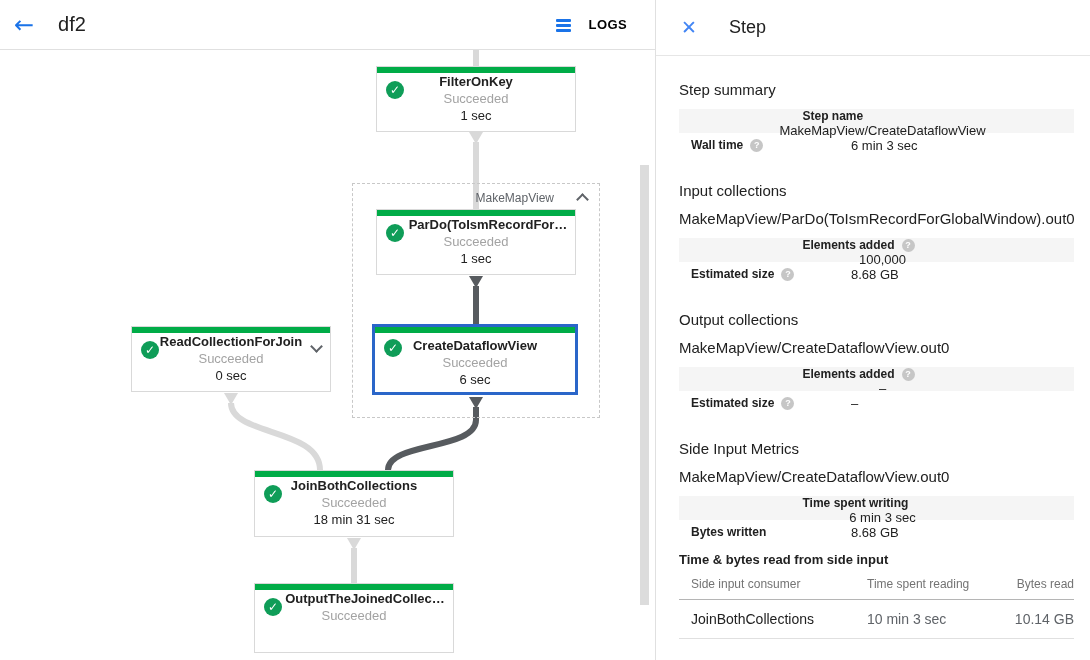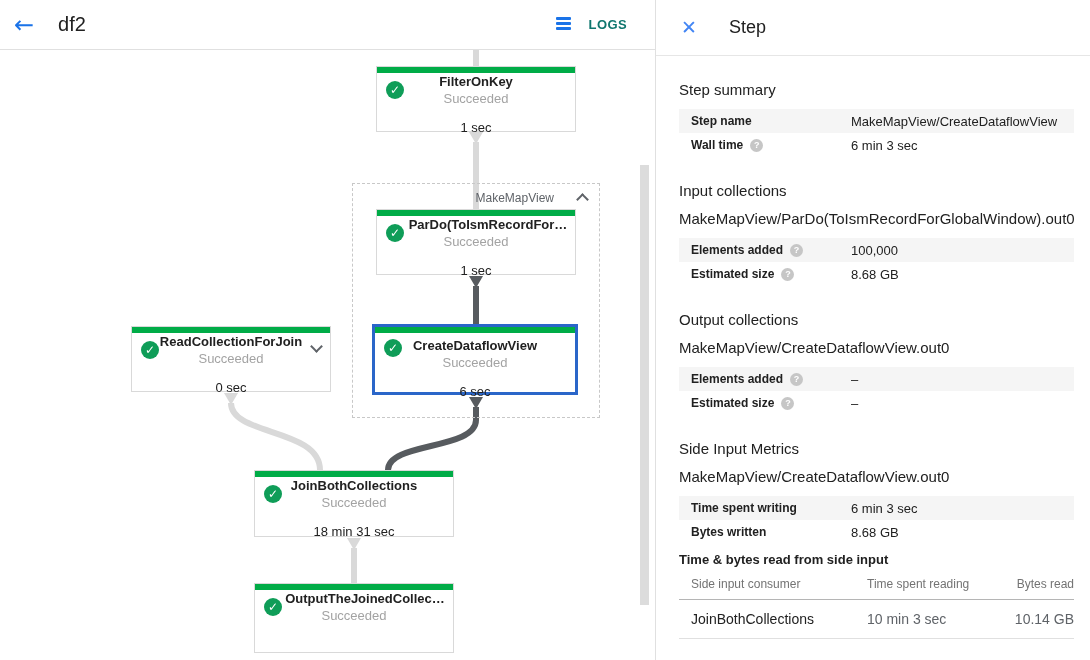--- a/index.html
+++ b/index.html
@@ -9,22 +9,22 @@
     font-family:"Liberation Sans","DejaVu Sans",sans-serif;
     -webkit-font-smoothing:antialiased;
   }
   
   .app-header{position:absolute;left:0;top:0;width:655px;height:50px;
     border-bottom:1px solid #e0e0e0;box-sizing:border-box;
     display:flex;align-items:center;background:#fff;z-index:5;}
   .back-btn{margin-left:14px;color:#1a73e8;font-size:24px;line-height:24px;cursor:pointer;
     font-family:"DejaVu Sans",sans-serif;}
   .job-title{margin-left:24px;font-size:20px;color:#212121;}
-  .logs-btn{margin-left:auto;margin-right:28px;display:flex;align-items:flex-start;gap:18px;
-    color:#0f766e;font-weight:bold;font-size:13px;letter-spacing:.4px;cursor:pointer;}
+  .logs-btn{margin-left:auto;margin-right:28px;display:flex;align-items:flex-end;gap:18px;
+    color:#000000;font-weight:bold;font-size:13px;letter-spacing:.4px;cursor:pointer;}
   .logs-icon{display:inline-flex;flex-direction:column;gap:2px;}
   .logs-icon i{display:block;width:15px;height:3px;background:#1a73e8;border-radius:1px;}
 
   
   .canvas{position:absolute;left:0;top:50px;width:655px;height:610px;overflow:hidden;background:#fff;}
   .edges{position:absolute;left:0;top:0;}
   .group-box{position:absolute;left:352px;top:133px;width:248px;height:235px;
     border:1px dashed #c8c8c8;box-sizing:border-box;background:transparent;}
   .group-label{position:absolute;top:7px;right:12px;display:flex;align-items:center;gap:24px;
     color:#5f6368;font-size:12px;cursor:pointer;}
@@ -32,36 +32,36 @@
   .chev.up{transform:rotate(-135deg);margin-top:3px;}
   .chev.down{transform:rotate(45deg);margin-top:-2px;}
   .node{position:absolute;width:200px;background:#fff;border:1px solid #d9d9d9;
     box-sizing:border-box;text-align:center;cursor:pointer;}
   .node .bar{height:6px;background:#00ac47;}
   .node .check{position:absolute;left:9px;top:14px;width:18px;height:18px;border-radius:50%;
     background:#0f9d58;color:#fff;font-size:12px;line-height:18px;font-weight:bold;text-align:center;}
   .node .ntitle{font-size:13px;font-weight:bold;color:#212121;line-height:17px;
     white-space:nowrap;overflow:hidden;}
   .node .nstatus{font-size:13px;color:#a3a3a3;line-height:17px;}
-  .node .ntime{font-size:13px;color:#212121;line-height:17px;margin-top:12px;}
+  .node .ntime{font-size:13px;color:#212121;line-height:17px;}
   .node.selected{border:3px solid #2a66c9;width:206px;}
   .node .node-chev{position:absolute;right:9px;top:17px;}
   .scroll-thumb{position:absolute;left:640px;top:115px;width:9px;height:440px;background:#dcdcdc;}
 
   
   .panel{position:absolute;left:655px;top:0;width:435px;height:660px;
     border-left:1px solid #e0e0e0;box-sizing:border-box;background:#fff;}
   .panel-header{height:55px;border-bottom:1px solid #e6e6e6;display:flex;align-items:center;}
   .close-btn{margin-left:25px;color:#4285f4;font-size:19px;cursor:pointer;line-height:19px;}
   .panel-title{margin-left:32px;font-size:18px;color:#212121;}
   .panel-body{padding:0 16px 0 23px;}
   .sec-title{font-size:15px;font-weight:normal;color:#212121;margin:25px 0 11px 0;}
   .coll-name{font-size:15px;color:#212121;margin:0 0 11px 0;line-height:17px;}
   .prow{display:flex;align-items:center;height:24px;padding-left:12px;font-size:13px;}
-  .prow.striped{background:#f5f5f5;}
+  .prow.striped{background:#f5f5f5;flex-direction:column;}
   .plabel{width:160px;font-size:12px;font-weight:bold;color:#212121;display:flex;align-items:center;}
   .pvalue{flex:1;color:#212121;}
   .help{display:inline-block;width:13px;height:13px;margin-left:7px;border-radius:50%;
     background:#c6c6c6;color:#fff;font-size:9px;font-weight:bold;line-height:13px;
     text-align:center;cursor:pointer;flex:none;}
   .tbl-title{font-size:13px;font-weight:bold;color:#212121;margin:8px 0 0 0;}
   .tbl-head{display:flex;color:#737373;font-size:12px;padding:10px 0 8px 0;border-bottom:1px solid #b5b5b5;}
   .tbl-row{display:flex;font-size:14px;color:#212121;padding:11px 0;border-bottom:1px solid #e0e0e0;}
   .tc1{flex:1;padding-left:12px;}
   .tc2{width:135px;}

